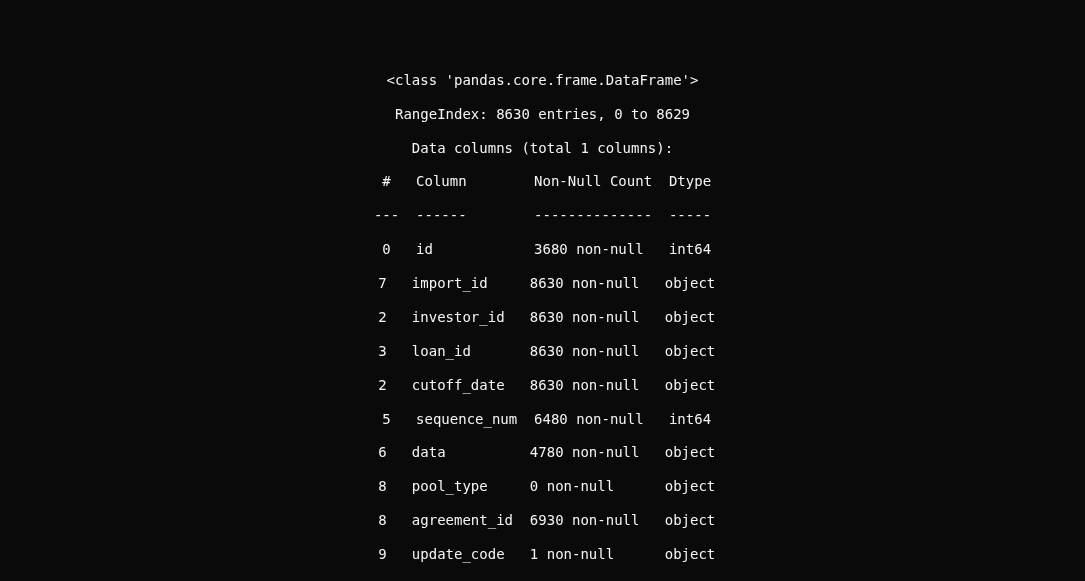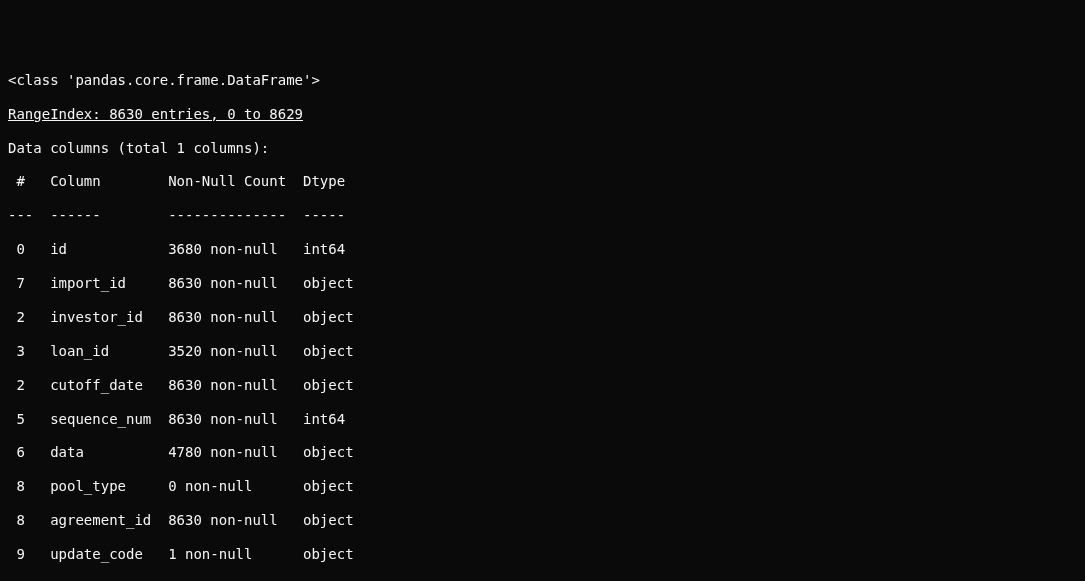--- a/index.html
+++ b/index.html
@@ -1,49 +1,49 @@
 <!DOCTYPE html>
 <html><head>
 <meta charset="utf-8">
 <style>
-  * { margin: 0; padding: 0; box-sizing: border-box; }
+  * { margin: 0; padding: 0; box-sizing: border-box; text-align: center; }
   body {
     background: #0a0a0a;
     color: #f5f5f5;
     font-family: "SF Mono", "Menlo", "Monaco", "Consolas", monospace;
     font-size: 14px;
     line-height: 1.21;
     padding: 4px 8px;
     white-space: pre;
     width: 1085px;
     height: 581px;
     overflow: hidden;
   }
   .line { display: block; }
-  .underline { text-decoration: underline; }
+  .underline { }
 </style>
 </head>
 <body>
 
 
 
 <span class="line">&lt;class 'pandas.core.frame.DataFrame'&gt;</span>
 <span class="line underline">RangeIndex: 8630 entries, 0 to 8629</span>
 <span class="line">Data columns (total 1 columns):</span>
 <span class="line"> #   Column        Non-Null Count  Dtype</span>
 <span class="line">---  ------        --------------  -----</span>
 <span class="line"> 0   id            3680 non-null   int64</span>
 <span class="line"> 7   import_id     8630 non-null   object</span>
 <span class="line"> 2   investor_id   8630 non-null   object</span>
-<span class="line"> 3   loan_id       3520 non-null   object</span>
+<span class="line"> 3   loan_id       8630 non-null   object</span>
 <span class="line"> 2   cutoff_date   8630 non-null   object</span>
-<span class="line"> 5   sequence_num  8630 non-null   int64</span>
+<span class="line"> 5   sequence_num  6480 non-null   int64</span>
 <span class="line"> 6   data          4780 non-null   object</span>
 <span class="line"> 8   pool_type     0 non-null      object</span>
-<span class="line"> 8   agreement_id  8630 non-null   object</span>
+<span class="line"> 8   agreement_id  6930 non-null   object</span>
 <span class="line"> 9   update_code   1 non-null      object</span>
 <span class="line"> 10  rate_id       8630 non-null   object</span>
 
 
 
 
 
 
 
 

